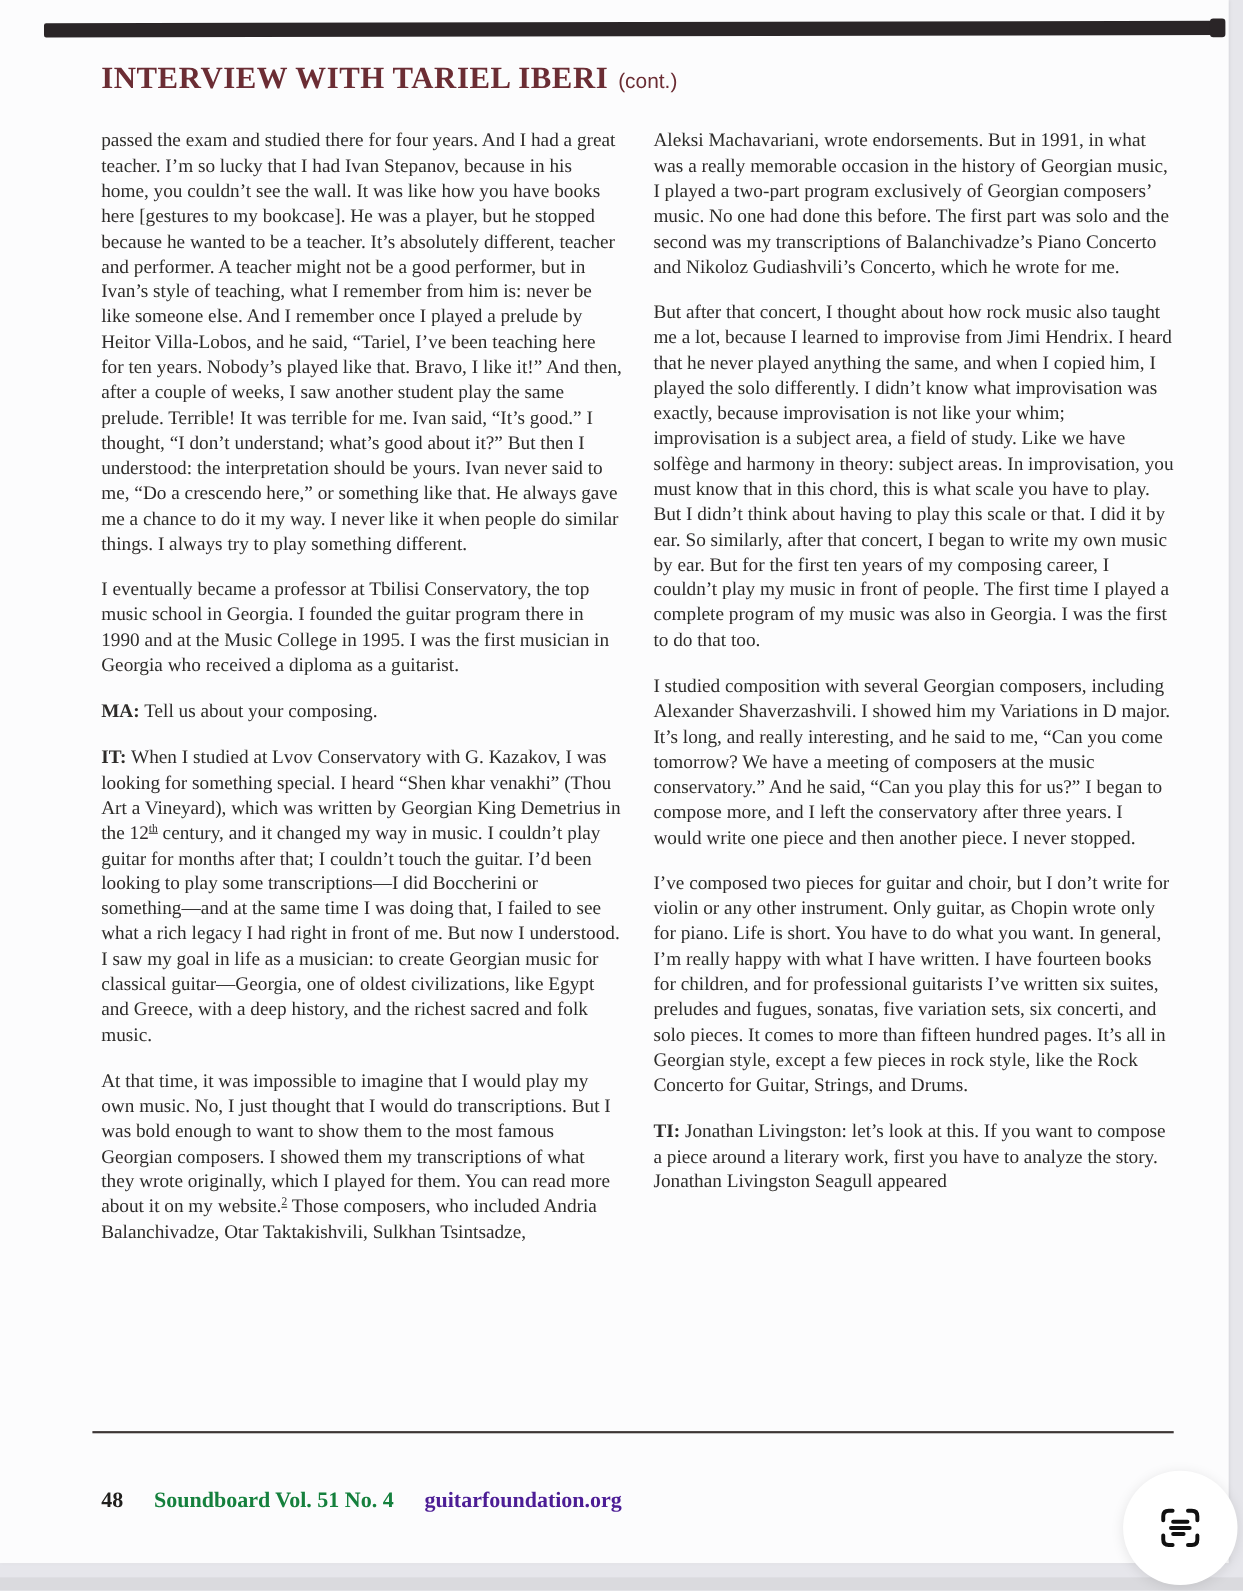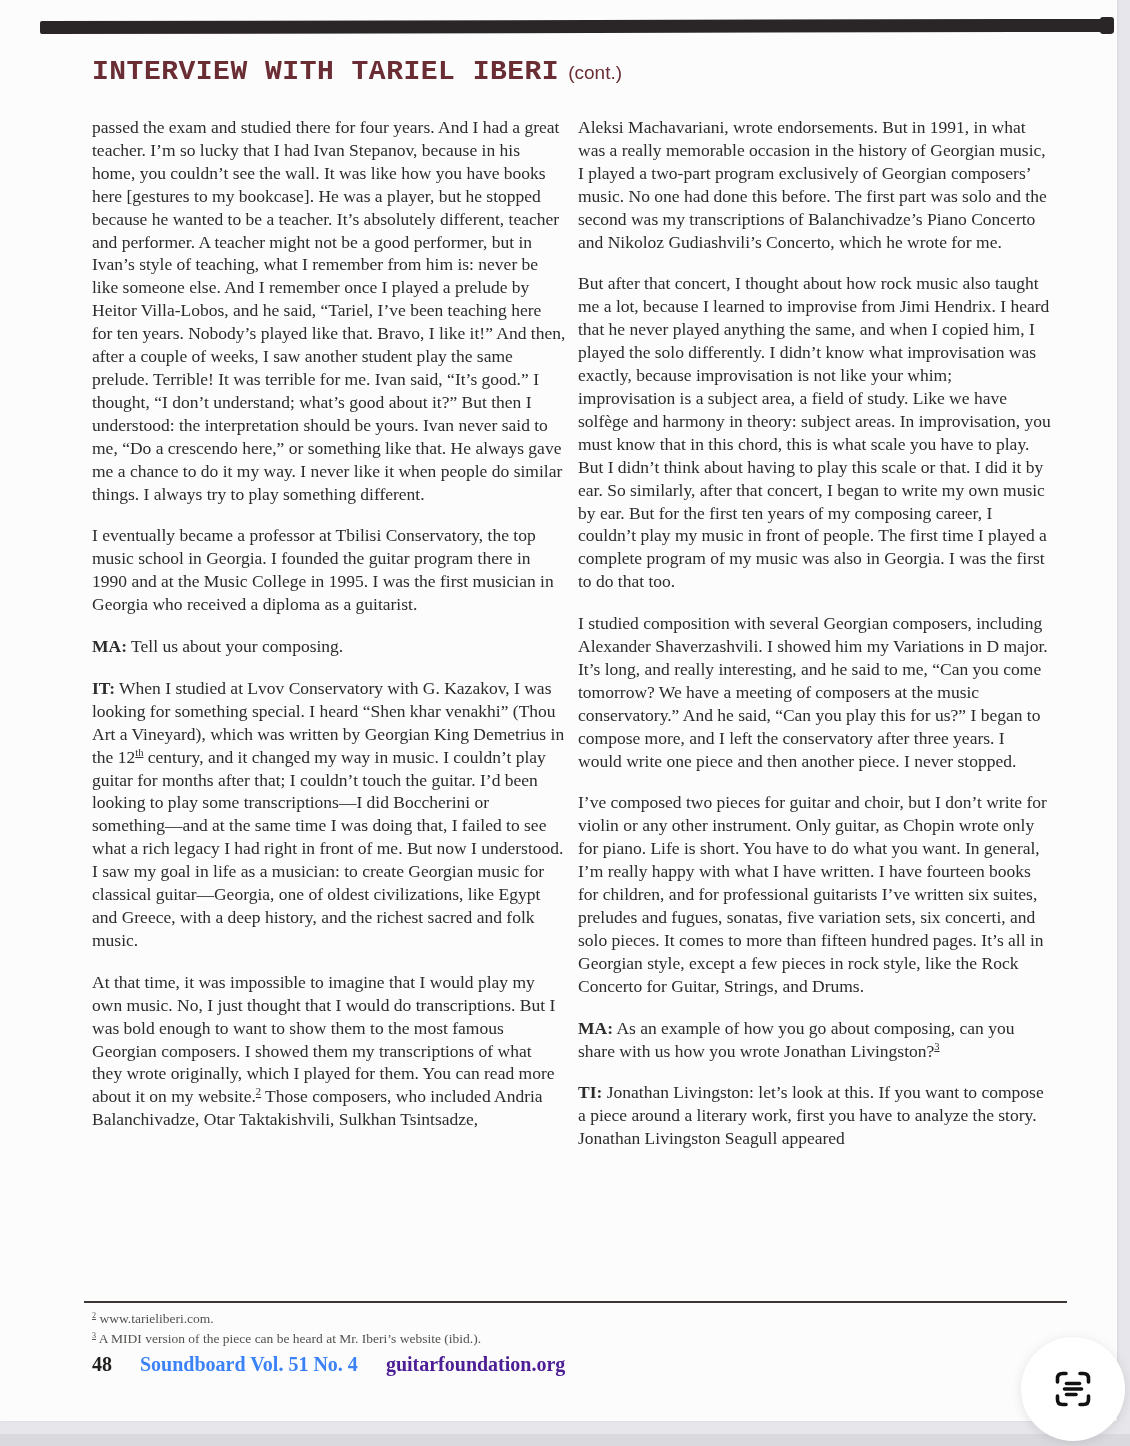--- a/index.html
+++ b/index.html
@@ -29,37 +29,37 @@
   }
   .top-bar::after {
     content: ""; position: absolute; right: -2px; top: -2px;
     width: 14px; height: 17px; background: #2a2527; border-radius: 3px;
   }
   .title-row {
     position: absolute; left: 92px; top: 56px;
     white-space: nowrap;
   }
   .title-main {
-    font-family: Liberation Mono, monospace;
+    font-family: Liberation Serif, serif;
     font-weight: 700;
     font-size: 28px;
     letter-spacing: 0.5px;
     color: #6b2d34;
   }
   .title-cont {
     font-family: "Liberation Sans", sans-serif;
     font-weight: 400;
     font-size: 19px;
     color: #6b2d34;
     margin-left: 9px;
   }
   .columns {
     position: absolute; left: 92px; top: 116px;
     width: 976px;
-    display: flex; gap: 12px;
+    display: flex; gap: 28px;
   }
   .col { width: 474px; }
   .col p {
     margin: 0 0 19px 0;
     font-size: 17.5px;
     line-height: 22.9px;
     color: #2e2c2a;
     text-align: left;
   }
   .col p:last-child { margin-bottom: 0; }
@@ -76,21 +76,21 @@
     font-size: 13.5px; line-height: 20px;
     color: #53524f;
   }
   .footnotes div { margin: 0; }
   .footer {
     position: absolute; left: 92px; top: 1353px;
     display: flex; align-items: baseline; gap: 28px;
     font-weight: 700; font-size: 20px; color: #201f1d;
     white-space: nowrap;
   }
-  .footer .pub { color: #3b82f6; }
+  .footer .pub { color: #15803d; }
   .footer .site { color: #4c1d95; text-align: right; }
   .live-text-btn {
     position: absolute; left: 1021px; top: 1337px;
     width: 104px; height: 104px; border-radius: 50%;
     background: #ffffff;
     box-shadow: 0 2px 12px rgba(0,0,0,0.10);
     display: flex; align-items: center; justify-content: center;
     cursor: pointer;
   }
 </style>
@@ -111,31 +111,26 @@
         <p><span>I eventually became a professor at Tbilisi Conservatory, the top music school in Georgia. I founded the guitar program there in 1990 and at the Music College in 1995. I was the first musician in Georgia who received a diploma as a guitarist.</span></p>
         <p><span class="bd">MA:</span><span> Tell us about your composing.</span></p>
         <p><span class="bd">IT:</span><span> When I studied at Lvov Conservatory with G. Kazakov, I was looking for something special. I heard “Shen khar venakhi” (Thou Art a Vineyard), which was written by Georgian King Demetrius in the 12</span><sup>th</sup><span> century, and it changed my way in music. I couldn’t play guitar for months after that; I couldn’t touch the guitar. I’d been looking to play some transcriptions—I did Boccherini or something—and at the same time I was doing that, I failed to see what a rich legacy I had right in front of me. But now I understood. I saw my goal in life as a musician: to create Georgian music for classical guitar—Georgia, one of oldest civilizations, like Egypt and Greece, with a deep history, and the richest sacred and folk music.</span></p>
         <p><span>At that time, it was impossible to imagine that I would play my own music. No, I just thought that I would do transcriptions. But I was bold enough to want to show them to the most famous Georgian composers. I showed them my transcriptions of what they wrote originally, which I played for them. You can read more about it on my website.</span><sup>2</sup><span> Those composers, who included Andria Balanchivadze, Otar Taktakishvili, Sulkhan Tsintsadze,</span></p>
       </div>
     <div class="col">
         <p><span>Aleksi Machavariani, wrote endorsements. But in 1991, in what was a really memorable occasion in the history of Georgian music, I played a two-part program exclusively of Georgian composers’ music. No one had done this before. The first part was solo and the second was my transcriptions of Balanchivadze’s </span><span class="it">Piano Concerto</span><span> and Nikoloz Gudiashvili’s </span><span class="it">Concerto</span><span>, which he wrote for me.</span></p>
         <p><span>But after that concert, I thought about how rock music also taught me a lot, because I learned to improvise from Jimi Hendrix. I heard that he never played anything the same, and when I copied him, I played the solo differently. I didn’t know what improvisation was exactly, because improvisation is not like your whim; improvisation is a subject area, a field of study. Like we have solfège and harmony in theory: subject areas. In improvisation, you must know that in this chord, this is what scale you have to play. But I didn’t think about having to play this scale or that. I did it by ear. So similarly, after that concert, I began to write my own music by ear. But for the first ten years of my composing career, I couldn’t play my music in front of people. The first time I played a complete program of my music was also in Georgia. I was the first to do that too.</span></p>
         <p><span>I studied composition with several Georgian composers, including Alexander Shaverzashvili. I showed him my </span><span class="it">Variations</span><span> in D major. It’s long, and really interesting, and he said to me, “Can you come tomorrow? We have a meeting of composers at the music conservatory.” And he said, “Can you play this for us?” I began to compose more, and I left the conservatory after three years. I would write one piece and then another piece. I never stopped.</span></p>
         <p><span>I’ve composed two pieces for guitar and choir, but I don’t write for violin or any other instrument. Only guitar, as Chopin wrote only for piano. Life is short. You have to do what you want. In general, I’m really happy with what I have written. I have fourteen books for children, and for professional guitarists I’ve written six suites, preludes and fugues, sonatas, five variation sets, six concerti, and solo pieces. It comes to more than fifteen hundred pages. It’s all in Georgian style, except a few pieces in rock style, like the </span><span class="it">Rock Concerto for Guitar, Strings, and Drums</span><span>.</span></p>
-        <p><span class="bd">MA:</span><span> As an example of how you go about composing, can you share with us how you wrote </span><span class="it">Jonathan Livingston</span><span>?</span><sup>3</sup></p>
         <p><span class="bd">TI:</span><span> </span><span class="it">Jonathan Livingston</span><span>: let’s look at this. If you want to compose a piece around a literary work, first you have to analyze the story. </span><span class="it">Jonathan Livingston Seagull</span><span> appeared</span></p>
       </div>
   </div>
 
   <div class="footnote-rule"></div>
 
-  <div class="footnotes">
-      <div><sup>2</sup><span> www.tarieliberi.com.</span></div>
-      <div><sup>3</sup><span> A MIDI version of the piece can be heard at Mr. Iberi’s website (ibid.).</span></div>
-    </div>
 
   <div class="footer">
     <span class="num">48</span>
     <span class="pub">Soundboard Vol. 51 No. 4</span>
     <span class="site">guitarfoundation.org</span>
   </div>
 
 </div>
 
 <div class="bottom-strip"></div>

